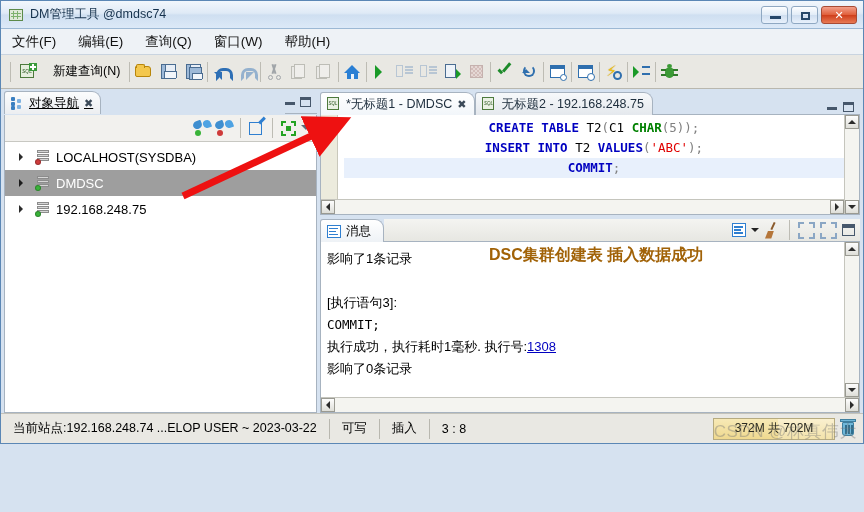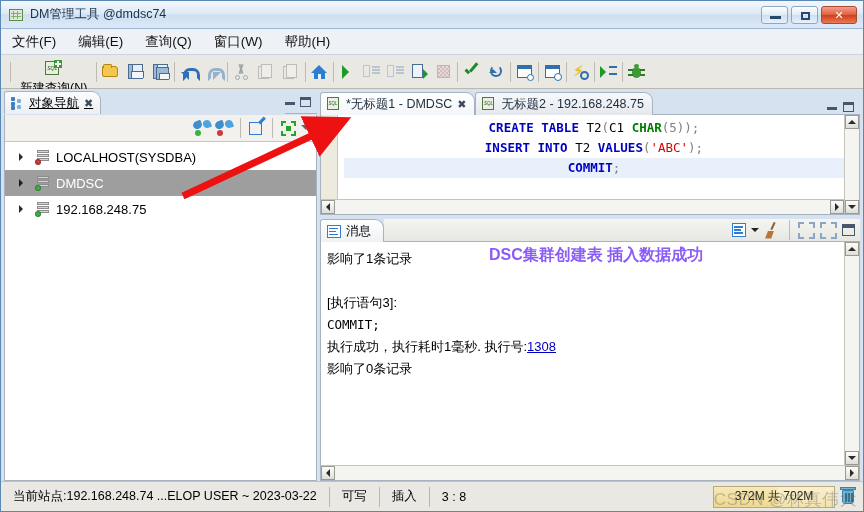--- a/index.html
+++ b/index.html
@@ -4,21 +4,21 @@
 <style>
   * { box-sizing: border-box; margin:0; padding:0; }
   html,body { width:864px; height:512px; overflow:hidden; }
   body {
     font-family: "Liberation Sans", "DejaVu Sans", sans-serif;
     font-size: 12px;
     background: #d6e2f0;
     color: #000;
   }
   .window {
-    width:864px; height:512px;
+    width:864px; height:444px;
     display:flex; flex-direction:column;
     border:1px solid #5b87b5;
     background: linear-gradient(#e8f0f8, #d3e1f0);
   }
 
   
   .titlebar {
     height:28px; flex:0 0 28px;
     display:flex; align-items:center;
     padding:0 4px 0 7px;
@@ -70,23 +70,23 @@
   
   .toolbar {
     height:34px; flex:0 0 34px;
     display:flex; align-items:center;
     background:#e9e8e3;
     border-bottom:1px solid #b9b7ae;
     padding-left:4px;
   }
   .tb-sep { width:1px; height:20px; background:#bdbcb4; margin:0 5px; flex:0 0 1px; }
   .tb-btn {
-    height:26px; display:flex; align-items:center; gap:3px;
+    height:26px; display:flex; align-items:center; gap:16px;
     padding:0 3px; border:1px solid transparent; border-radius:2px;
-    white-space:nowrap; font-size:12.5px;flex-direction:column;
+    white-space:nowrap; font-size:12.5px;
   }
   .ic { width:17px; height:17px; position:relative; display:inline-block; flex:0 0 17px;}
 
   
   .ic-sqlnew .b { position:absolute; left:0; top:1px; width:14px; height:14px; background:#e6eede; border:1px solid #4d7a3c;}
   .ic-sqlnew .b::after{content:"SQL"; position:absolute; left:0; right:0; top:3px; font-size:5px; text-align:center; color:#2f5a24; font-family:"Liberation Sans",sans-serif;}
   .ic-sqlnew .plus { position:absolute; right:0; top:0; width:8px; height:8px; background:#3a9a3a; }
   .ic-sqlnew .plus::before{content:""; position:absolute; left:3px; top:1px; width:2px; height:6px; background:#fff;}
   .ic-sqlnew .plus::after{content:""; position:absolute; left:1px; top:3px; width:6px; height:2px; background:#fff;}
 
@@ -267,21 +267,21 @@
   .sm-max::before{content:"";display:block;height:3px;background:#46576b;}
 
   .msg-box { flex:1 1 auto; display:flex; flex-direction:column; border:1px solid #a7b3c0; border-top:0; background:#fff; min-height:0;}
   .msg-inner { flex:1 1 auto; display:flex; min-height:0;}
   .msg-text { flex:1 1 auto; padding:6px 0 0 6px; font-size:13px; line-height:22px; min-width:0; position:relative; overflow:hidden;}
   .msg-line { white-space:pre; }
   .msg-link { color:#0000c0; text-decoration:underline; }
   .msg-mono { font-family:"DejaVu Sans Mono","Liberation Mono",monospace; font-size:12.5px;}
   .annot {
     position:absolute; left:168px; top:2px;
-    color:#8b5cf6; font-size:16px; font-weight:bold; white-space:nowrap;
+    color:#a16207; font-size:16px; font-weight:bold; white-space:nowrap;
   }
 
   
   .statusbar { height:30px; flex:0 0 30px; display:flex; align-items:center; background:#e9e8e3; border-top:1px solid #c3c2ba; font-size:12.5px; position:relative;}
   .st-cell { padding:0 12px; white-space:nowrap; display:flex; align-items:center; height:20px;}
   .st-div { width:1px; height:20px; background:#b8b7af;}
   .st-mem {
     margin-left:auto; margin-right:4px; width:122px; height:22px;
     background:linear-gradient(#faf0cf,#f3e3ab); border:1px solid #b6ab80;
     position:relative; display:flex; align-items:center; justify-content:center;

